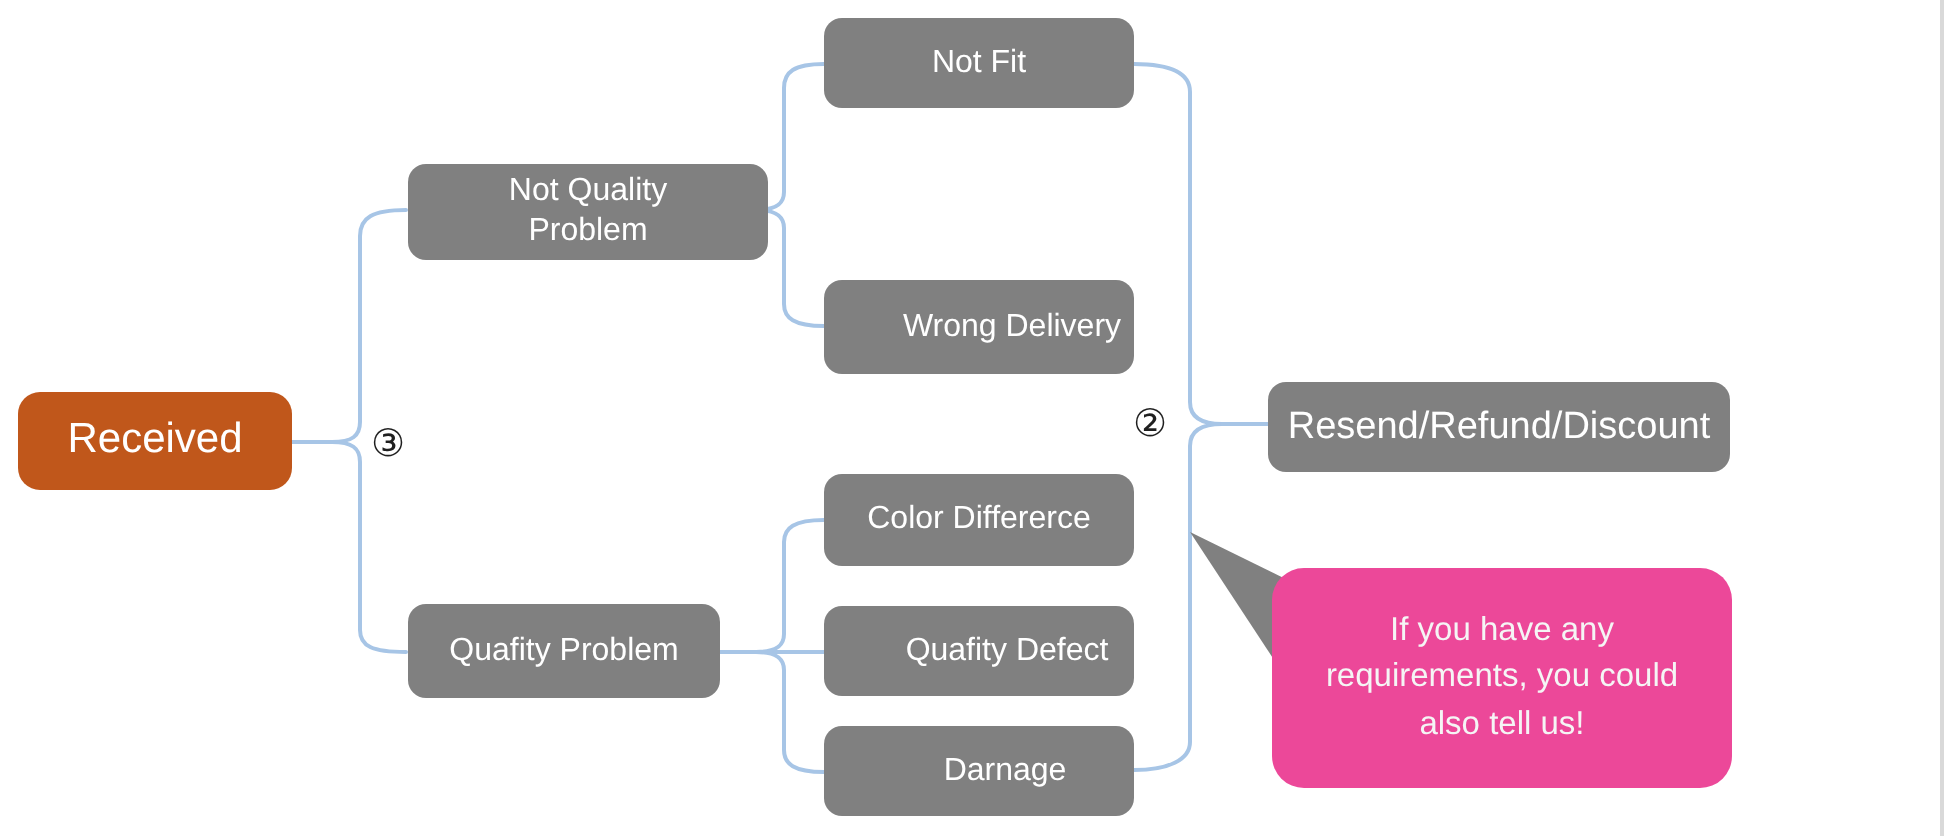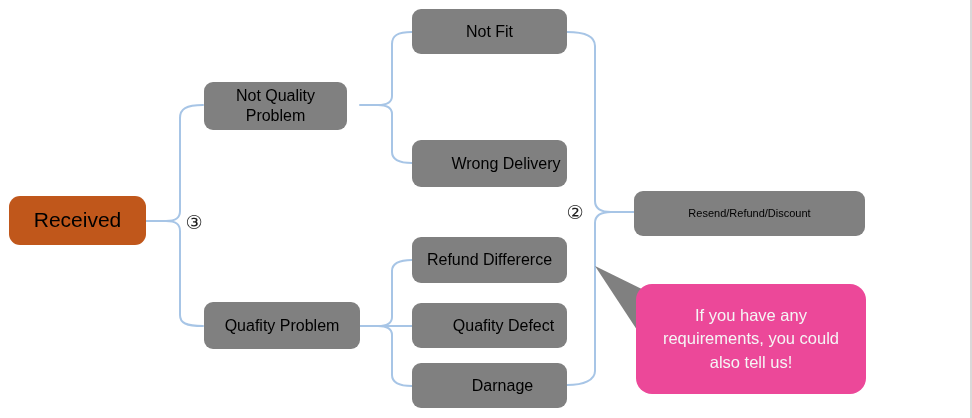--- a/index.html
+++ b/index.html
@@ -14,39 +14,39 @@
   .layer { position: absolute; left: 0; top: 0; width: 972px; height: 418px; }
   svg.layer { z-index: 0; }
   .node {
     position: absolute;
     z-index: 1;
     display: flex;
     align-items: center;
     justify-content: center;
     text-align: center;
     border-radius: 9px;
-    color: #000000;
+    color: #ffffff;
     font-size: 16px;
     line-height: 1.25;
   }
   .node.root {
     left: 9px; top: 196px; width: 137px; height: 49px;
     background: #c0571b;
     font-size: 21px;
     border-radius: 11px;
   }
   .node.gray { background: #808080; }
-  .n-notquality { left: 204px; top: 82px;  width: 143px; height: 48px; padding: 0 22px; }
+  .n-notquality { left: 204px; top: 82px;  width: 180px; height: 48px; padding: 0 22px; }
   .n-quality    { left: 204px; top: 302px; width: 156px; height: 47px; }
   .n-notfit     { left: 412px; top: 9px;   width: 155px; height: 45px; }
   .n-wrongdel   { left: 412px; top: 140px; width: 155px; height: 47px; padding-left: 33px; }
   .n-colordiff  { left: 412px; top: 237px; width: 155px; height: 46px; }
   .n-quafity    { left: 412px; top: 303px; width: 155px; height: 45px; padding-left: 28px; }
   .n-darnage    { left: 412px; top: 363px; width: 155px; height: 45px; padding-left: 26px; }
-  .n-resend     { left: 634px; top: 191px; width: 231px; height: 45px; font-size: 11px; }
+  .n-resend     { left: 634px; top: 191px; width: 231px; height: 45px; font-size: 19px; }
   .callout-bubble {
     position: absolute;
     z-index: 2;
     left: 636px; top: 284px; width: 230px; height: 110px;
     background: #ec4899;
     border-radius: 16px;
     color: #f5f5f5;
     display: flex;
     align-items: center;
     justify-content: center;
@@ -94,21 +94,21 @@
 <div class="node root">Received</div>
 
 <div class="node gray n-notquality">Not Quality Problem</div>
 
 <div class="node gray n-quality">Quafity Problem</div>
 
 <div class="node gray n-notfit">Not Fit</div>
 
 <div class="node gray n-wrongdel">Wrong Delivery</div>
 
-<div class="node gray n-colordiff">Refund Differerce</div>
+<div class="node gray n-colordiff">Color Differerce</div>
 
 <div class="node gray n-quafity">Quafity Defect</div>
 
 <div class="node gray n-darnage">Darnage</div>
 
 <div class="node gray n-resend">Resend/Refund/Discount</div>
 
 <div class="marker marker-left">③</div>
 
 <div class="marker marker-right">②</div>

